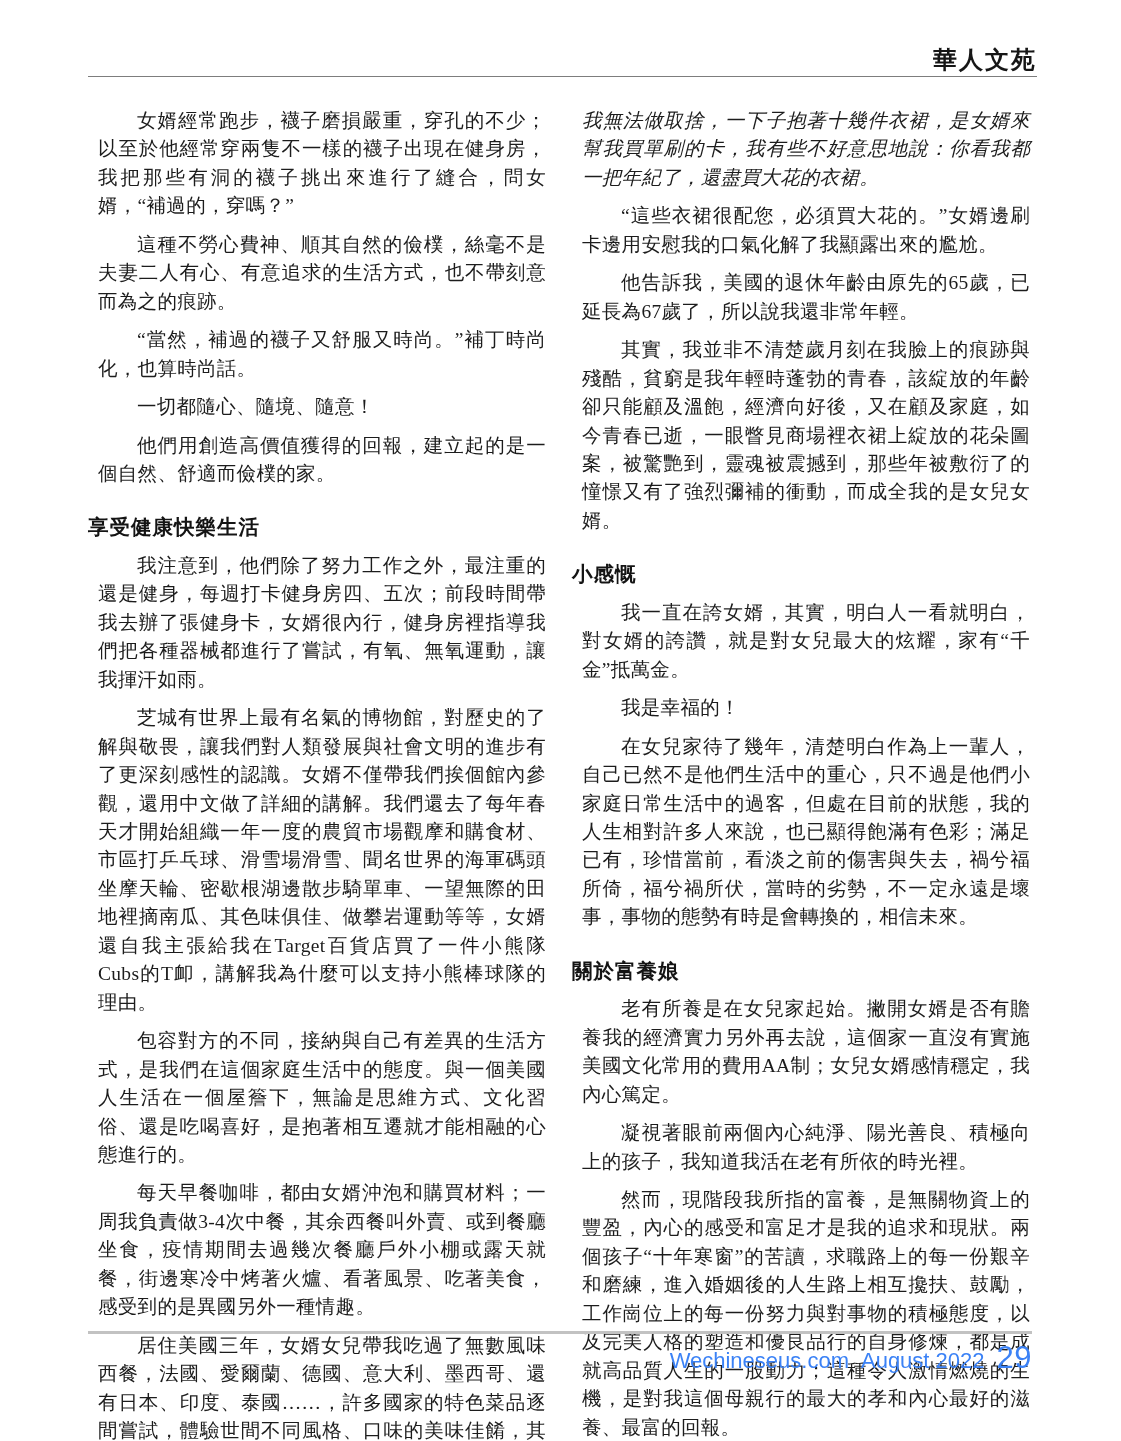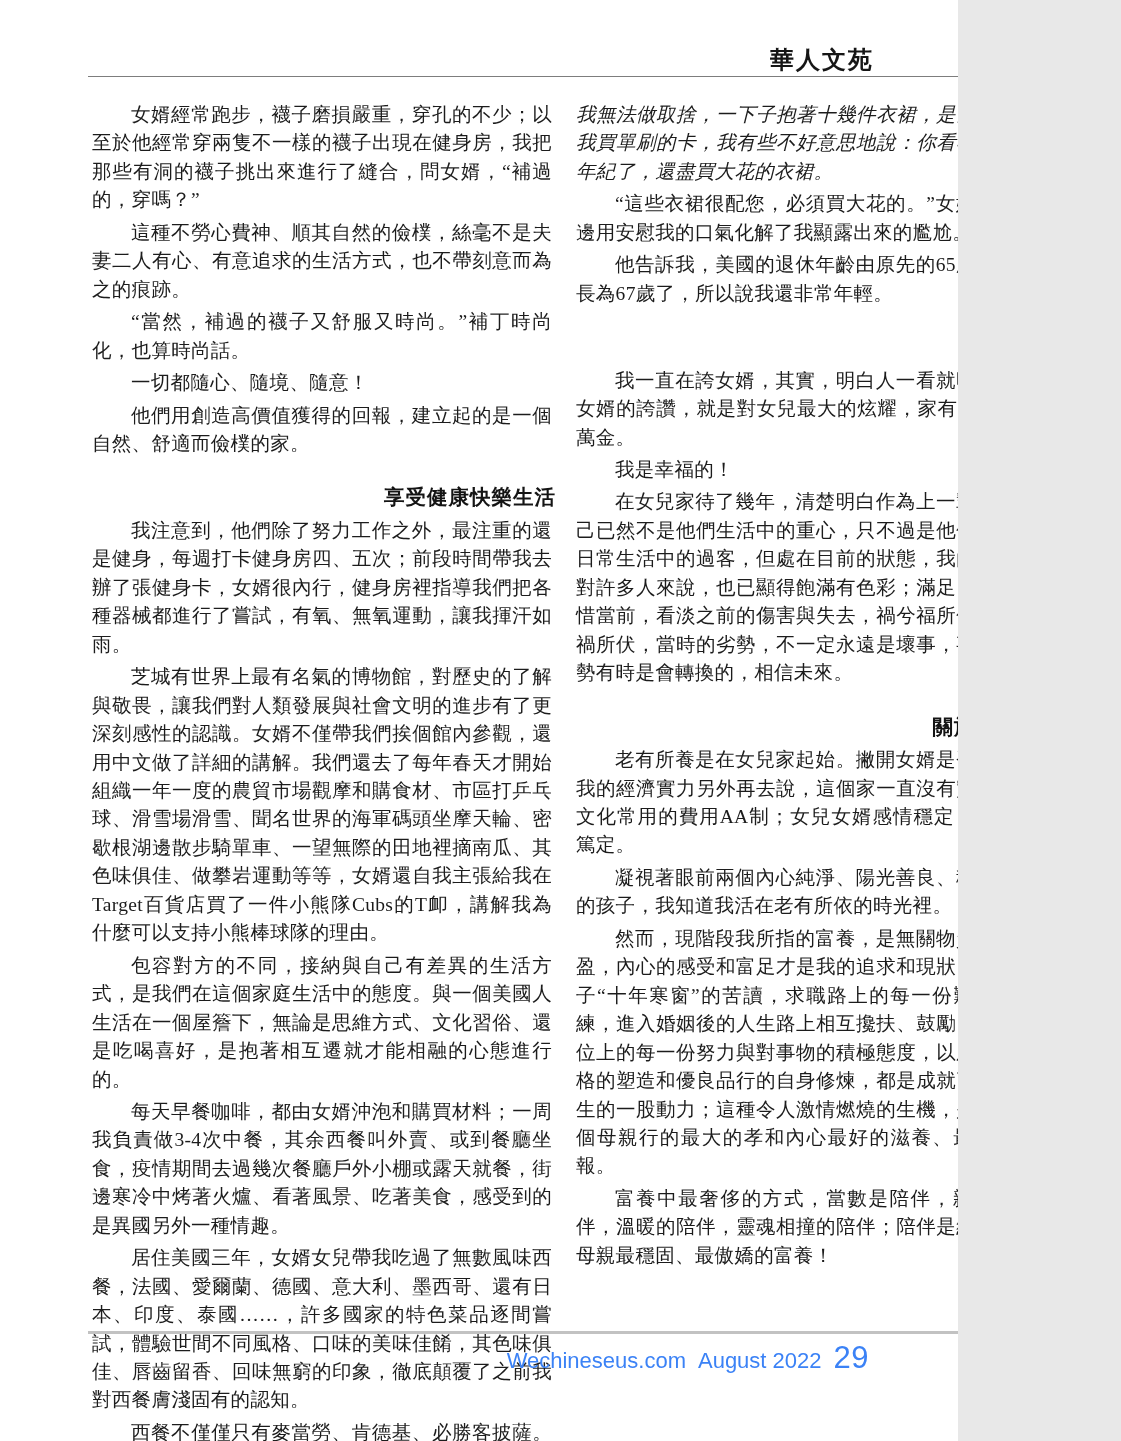--- a/index.html
+++ b/index.html
@@ -1,18 +1,18 @@
 <!DOCTYPE html>
 <html><head>
 <meta charset="utf-8">
 <style>
   html,body{margin:0;padding:0;background:#e8e8e8;}
   .page{
     position:relative;
-    width:958px;height:1441px;
+    width:1121px;height:1441px;
     background:#ffffff;
     overflow:hidden;
     font-family:"Liberation Serif","DejaVu Serif",serif;
     color:#1c1c1c;
   }
   .header-title{
     position:absolute;top:44px;right:84px;
     font-size:24px;font-weight:bold;letter-spacing:2px;
     color:#161616;
   }
@@ -23,24 +23,24 @@
   .columns{
     position:absolute;top:97px;left:88px;width:952px;
     display:flex;gap:16px;
   }
   .column{
     width:468px;
     font-size:19.5px;line-height:28.45px;
     text-align:justify;
     letter-spacing:0.3px;
   }
-  .column p{margin:4px;text-indent:2em;}
+  .column p{margin:10px;text-indent:2em;}
   .column p.no-indent{text-indent:0;font-style:italic;}
   .column h2{
-    font-size:20.5px;font-weight:bold;text-align:right;
+    font-size:20.5px;font-weight:bold;text-align:left;
     margin:25px 0 5px 0;line-height:28.45px;
     font-family:"Liberation Sans","DejaVu Sans",sans-serif;
     letter-spacing:1px;color:#141414;
   }
   .footer-rule{
     position:absolute;top:1331px;left:88px;width:944px;height:3px;
     background:#c2c2c2;
   }
   .footer-text{
     position:absolute;top:1340px;right:89px;
@@ -75,20 +75,21 @@
       <p>每天早餐咖啡，都由女婿沖泡和購買材料；一周我負責做3-4次中餐，其余西餐叫外賣、或到餐廳坐食，疫情期間去過幾次餐廳戶外小棚或露天就餐，街邊寒冷中烤著火爐、看著風景、吃著美食，感受到的是異國另外一種情趣。</p>
       <p>居住美國三年，女婿女兒帶我吃過了無數風味西餐，法國、愛爾蘭、德國、意大利、墨西哥、還有日本、印度、泰國……，許多國家的特色菜品逐間嘗試，體驗世間不同風格、口味的美味佳餚，其色味俱佳、唇齒留香、回味無窮的印象，徹底顛覆了之前我對西餐膚淺固有的認知。</p>
       <p>西餐不僅僅只有麥當勞、肯德基、必勝客披薩。經過多方體驗，如今對西餐的評價，是一種更講究食材原汁原味、保留原生營養、精緻健康養生的餐系。</p>
 
     </div>
 
     <div class="column">
       <p class="no-indent">我無法做取捨，一下子抱著十幾件衣裙，是女婿來幫我買單刷的卡，我有些不好意思地說：你看我都一把年紀了，還盡買大花的衣裙。</p>
       <p>“這些衣裙很配您，必須買大花的。”女婿邊刷卡邊用安慰我的口氣化解了我顯露出來的尷尬。</p>
       <p>他告訴我，美國的退休年齡由原先的65歲，已延長為67歲了，所以說我還非常年輕。</p>
+      <p>其實，我並非不清楚歲月刻在我臉上的痕跡與殘酷，貧窮是我年輕時蓬勃的青春，該綻放的年齡卻只能顧及溫飽，經濟向好後，又在顧及家庭，如今青春已逝，一眼瞥見商場裡衣裙上綻放的花朵圖案，被驚艷到，靈魂被震撼到，那些年被敷衍了的憧憬又有了強烈彌補的衝動，而成全我的是女兒女婿。</p>
       <h2>小感慨</h2>
       <p>我一直在誇女婿，其實，明白人一看就明白，對女婿的誇讚，就是對女兒最大的炫耀，家有“千金”抵萬金。</p>
       <p>我是幸福的！</p>
       <p>在女兒家待了幾年，清楚明白作為上一輩人，自己已然不是他們生活中的重心，只不過是他們小家庭日常生活中的過客，但處在目前的狀態，我的人生相對許多人來說，也已顯得飽滿有色彩；滿足已有，珍惜當前，看淡之前的傷害與失去，禍兮福所倚，福兮禍所伏，當時的劣勢，不一定永遠是壞事，事物的態勢有時是會轉換的，相信未來。</p>
       <h2>關於富養娘</h2>
       <p>老有所養是在女兒家起始。撇開女婿是否有贍養我的經濟實力另外再去說，這個家一直沒有實施美國文化常用的費用AA制；女兒女婿感情穩定，我內心篤定。</p>
       <p>凝視著眼前兩個內心純淨、陽光善良、積極向上的孩子，我知道我活在老有所依的時光裡。</p>
       <p>然而，現階段我所指的富養，是無關物資上的豐盈，內心的感受和富足才是我的追求和現狀。兩個孩子“十年寒窗”的苦讀，求職路上的每一份艱辛和磨練，進入婚姻後的人生路上相互攙扶、鼓勵，工作崗位上的每一份努力與對事物的積極態度，以及完美人格的塑造和優良品行的自身修煉，都是成就高品質人生的一股動力；這種令人激情燃燒的生機，是對我這個母親行的最大的孝和內心最好的滋養、最富的回報。</p>
       <p>富養中最奢侈的方式，當數是陪伴，親情的陪伴，溫暖的陪伴，靈魂相撞的陪伴；陪伴是給予一個母親最穩固、最傲嬌的富養！</p>
 

